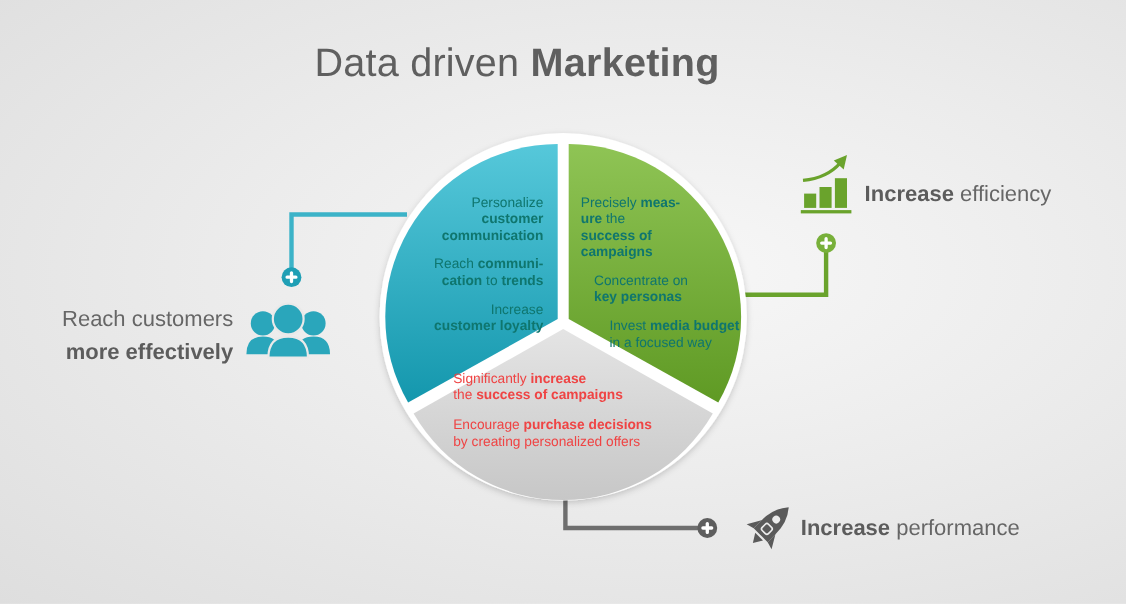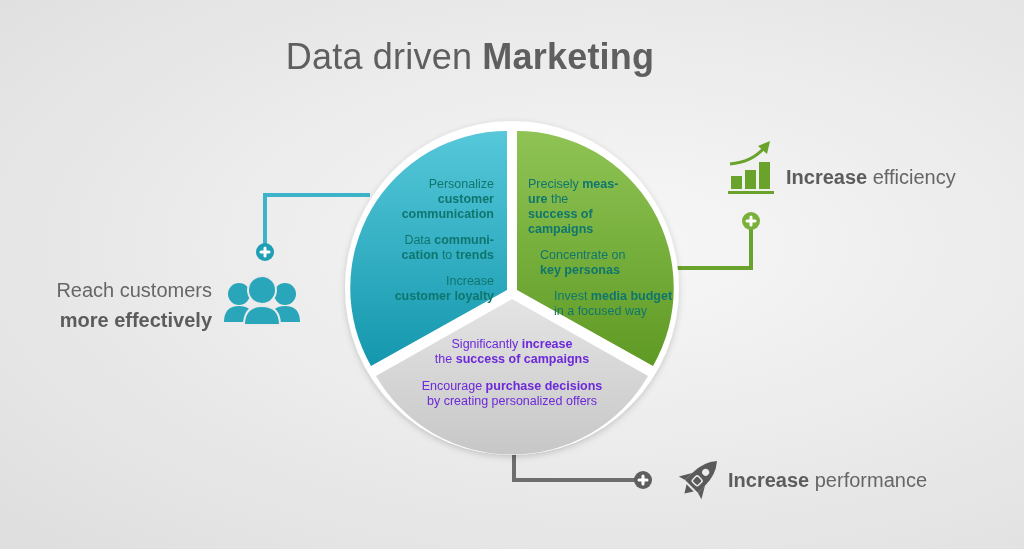--- a/index.html
+++ b/index.html
@@ -16,21 +16,21 @@
     svg.diagram { position: absolute; left: 0; top: 0; }
     .seg-text {
       position: absolute; color: #0f766e; font-size: 12.5px; line-height: 15px;
     }
     .seg-text p { margin: 0 0 11px 0; }
     .seg-text b { font-weight: bold; }
     .teal-text { left: 368px; top: 177px; width: 126px; text-align: right; }
     .green-text { left: 528px; top: 177px; width: 140px; text-align: left; }
     .green-text p:nth-child(2) { padding-left: 12px; }
     .green-text p:nth-child(3) { padding-left: 26px; }
-    .grey-text { left: 412px; top: 337px; width: 200px; text-align: center; color: #6d28d9; }
+    .grey-text { left: 412px; top: 337px; width: 200px; text-align: left; color: #ef4444; }
     .grey-text p { margin: 0 0 12px 0; }
     .label {
       position: absolute; color: #666666; font-size: 20px; line-height: 30px; white-space: nowrap;
     }
     .label b { font-weight: bold; color: #5c5c5c; }
     .label-reach { left: 14px; top: 275px; text-align: right; width: 198px; }
     .label-eff { left: 786px; top: 162px; }
     .label-perf { left: 728px; top: 465px; }
   </style>
 </head>
@@ -105,21 +105,21 @@
     <path d="M 0 -24 Q 9 -14 9 2 L 9 12 L -9 12 L -9 2 Q -9 -14 0 -24 Z" fill="#5a5a5a"></path>
     <path d="M -9 2 L -16 14 L -9 12 Z M 9 2 L 16 14 L 9 12 Z" fill="#5a5a5a"></path>
     <circle cx="0" cy="-8" r="3.5" fill="#ececec"></circle>
     <rect x="-4" y="0" width="8" height="8" rx="2" fill="none" stroke="#ececec" stroke-width="1.5"></rect>
     <path d="M -5 14 L 5 14 L 0 22 Z" fill="#5a5a5a"></path>
   </g>
 </svg>
 
 <div class="seg-text teal-text">
   <p><span>Personalize </span><br><b>customer communication</b></p>
-  <p><span>Data </span><b>communi-cation</b><span> to </span><b>trends</b></p>
+  <p><span>Reach </span><b>communi-cation</b><span> to </span><b>trends</b></p>
   <p><span>Increase </span><br><b>customer loyalty</b></p>
 </div>
 
 <div class="seg-text green-text">
   <p style="width:92px"><span>Precisely </span><b>meas-ure</b><span> the </span><b>success of campaigns</b></p>
   <p><span>Concentrate on </span><br><b>key personas</b></p>
   <p style="width:122px"><span>Invest </span><b>media budget</b><span> in a focused way</span></p>
 </div>
 
 <div class="seg-text grey-text">

